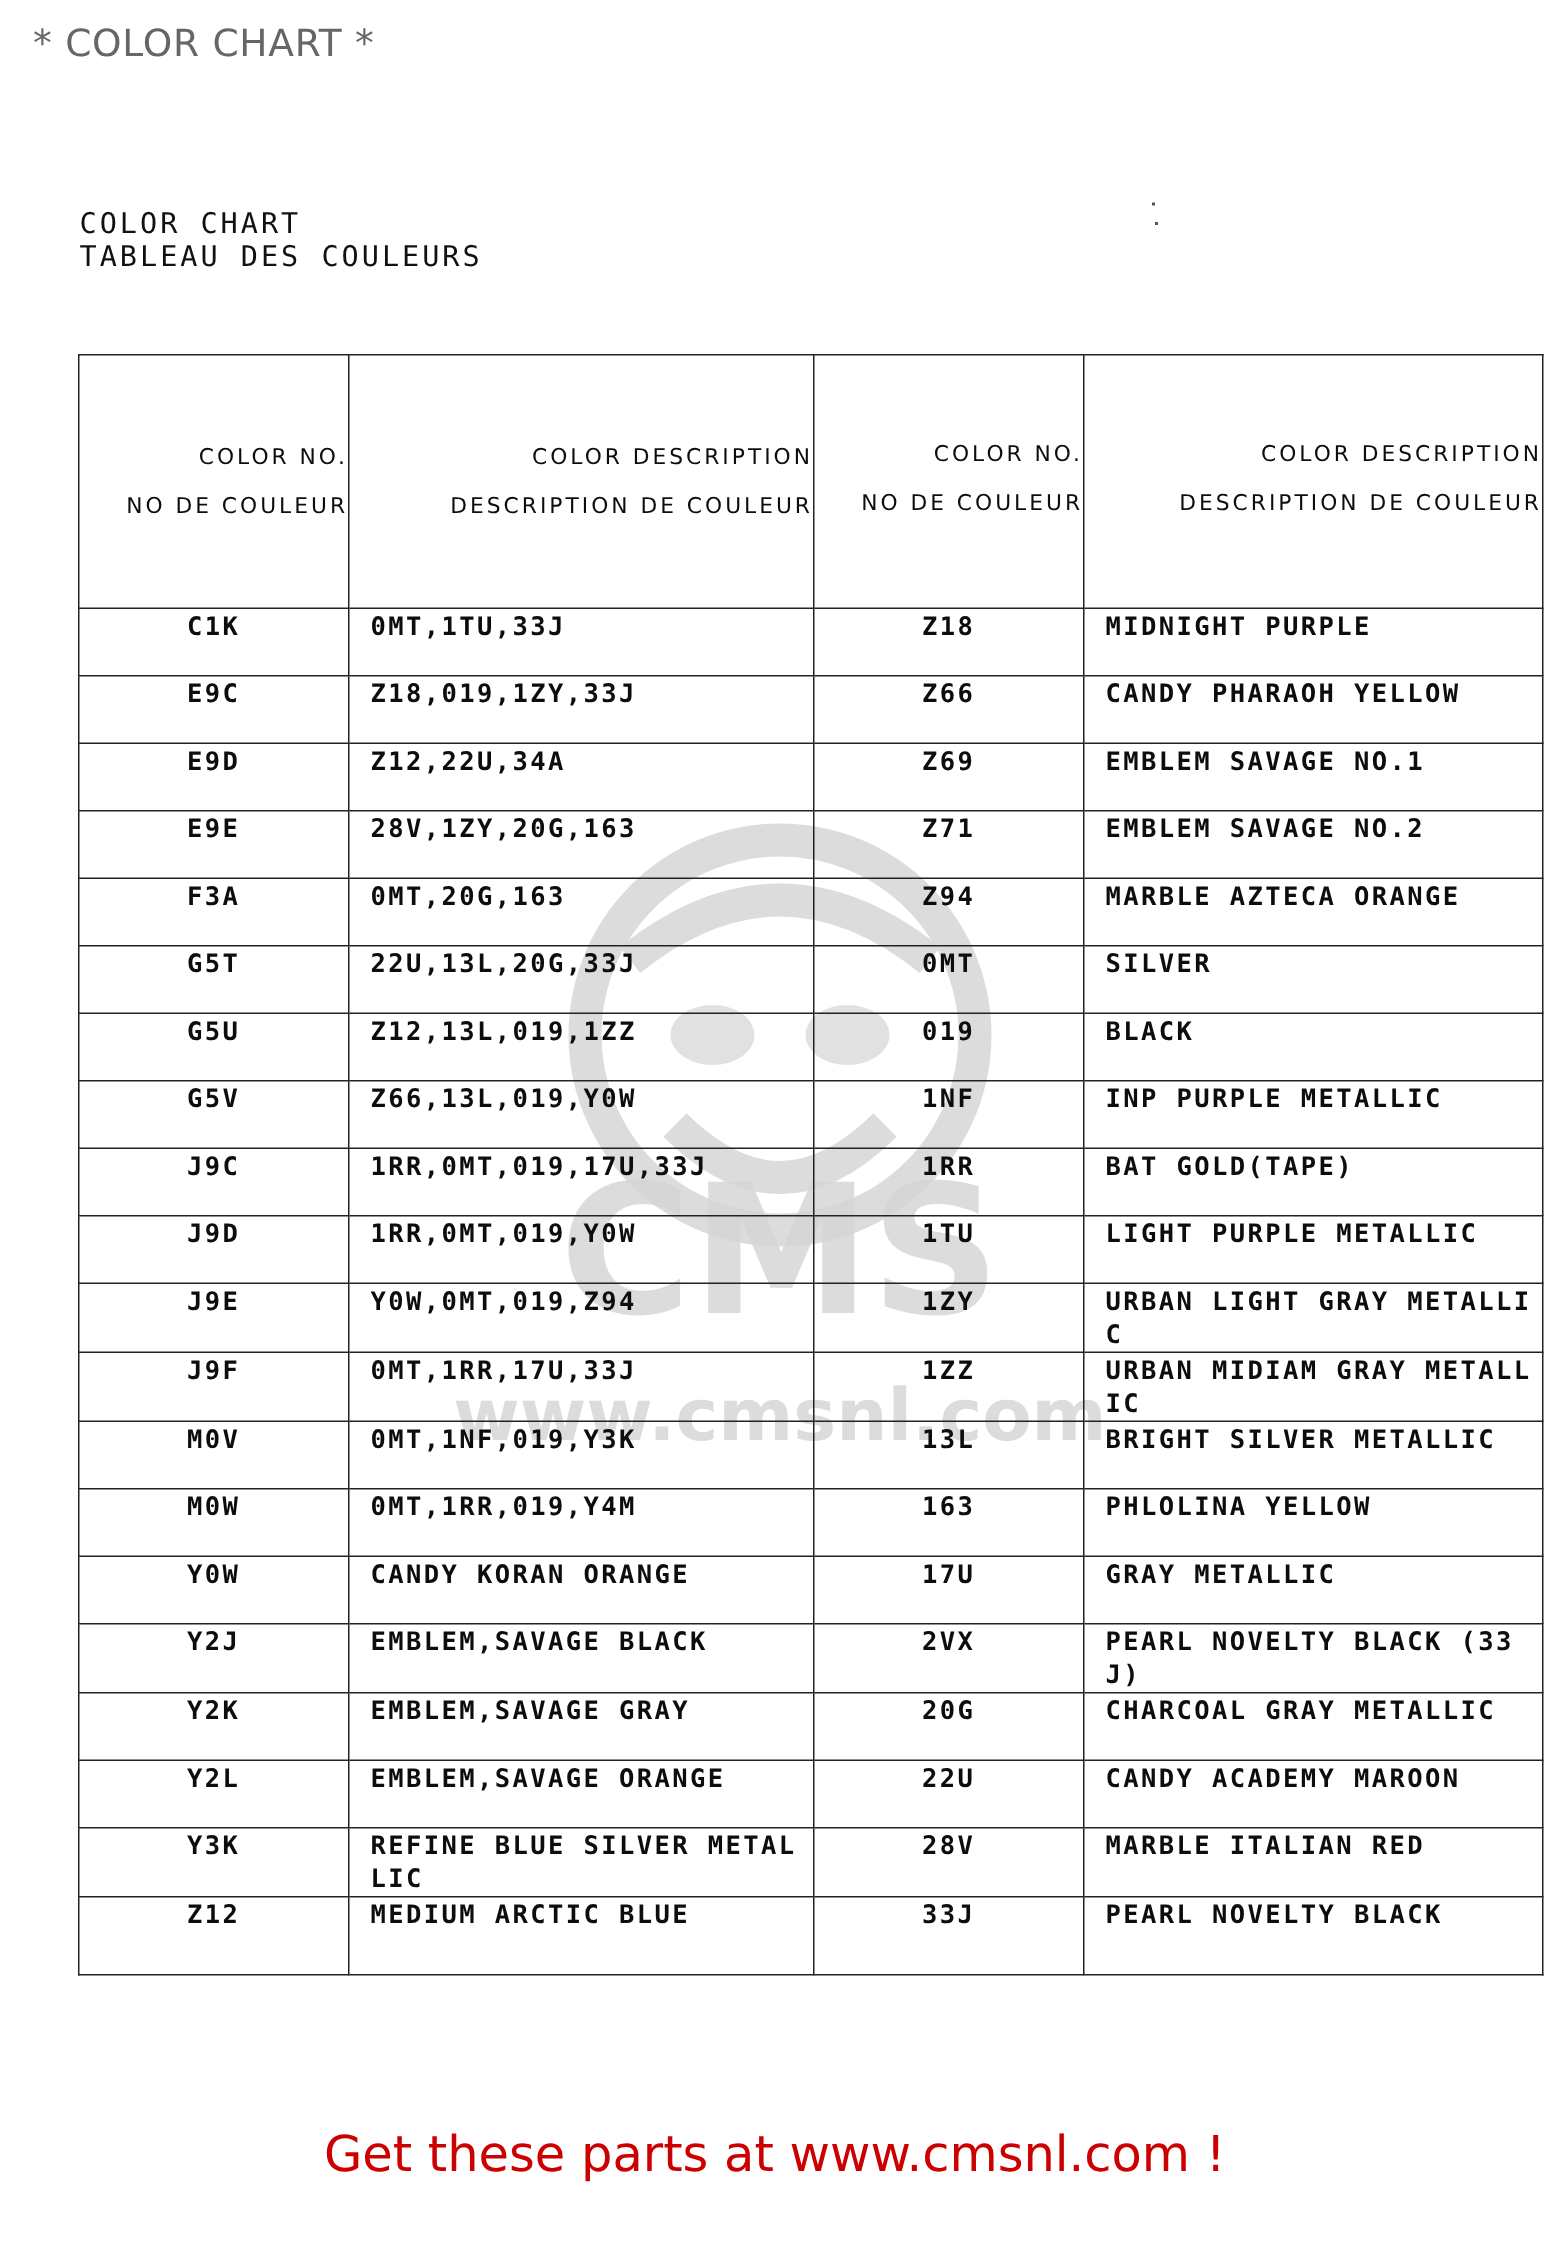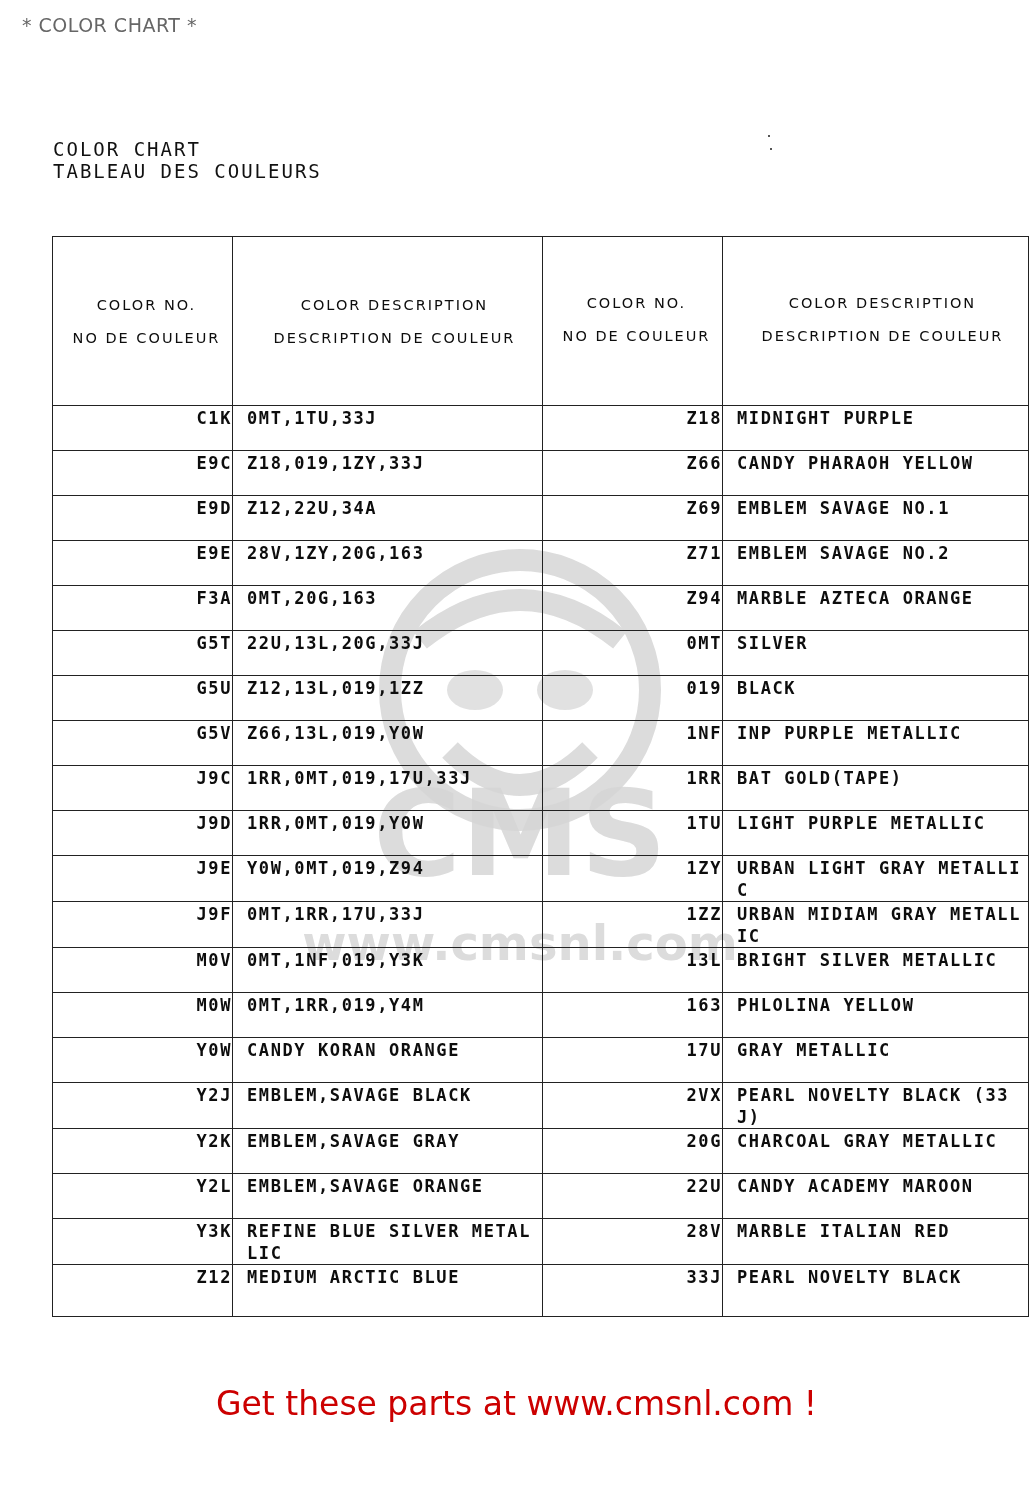--- a/index.html
+++ b/index.html
@@ -11,21 +11,21 @@
       width: 1033px;
       height: 1500px;
       position: relative;
       overflow: hidden;
     }
     .page-title {
       position: absolute;
       left: 22px;
       top: 14px;
       font-family: "DejaVu Sans", sans-serif;
-      font-size: 19px;
+      font-size: 25px;
       color: #666666;
       letter-spacing: 0.5px;
     }
     .doc-heading {
       position: absolute;
       left: 53px;
       top: 114px;
       font-family: "DejaVu Sans Mono", monospace;
       font-size: 19px;
       line-height: 22px;
@@ -64,54 +64,54 @@
       border: 1.5px solid #222;
       vertical-align: top;
       padding: 0;
     }
     .chart-table th {
       height: 168px;
       font-weight: normal;
       font-family: "DejaVu Sans", sans-serif;
       font-size: 14.5px;
       letter-spacing: 2px;
-      text-align: center;
+      text-align: right;
       vertical-align: top;
     }
     .chart-table th .hdr {
       padding-top: 52px;
       padding-left: 8px;
       line-height: 33px;
       white-space: nowrap;
     }
     .chart-table td {
       height: 43px;
       font-size: 17px;
       font-weight: bold;
       line-height: 22px;
       letter-spacing: 1.6px;
     }
     .chart-table td.code {
-      text-align: right;
+      text-align: center;
       padding-top: 1px;
     }
     .chart-table td.desc {
       padding-left: 14px;
       padding-top: 1px;
       word-break: break-all;
     }
     .chart-table tr:last-child td {
       height: 50px;
     }
 
     .footer-link {
       position: absolute;
       left: 0;
       width: 1033px;
-      top: 1384px;
+      top: 1416px;
       text-align: center;
       font-family: "DejaVu Sans", sans-serif;
       font-size: 33px;
       color: #cc0000;
     }
     .speck {
       position: absolute;
       width: 2px;
       height: 2px;
       background: #555;

